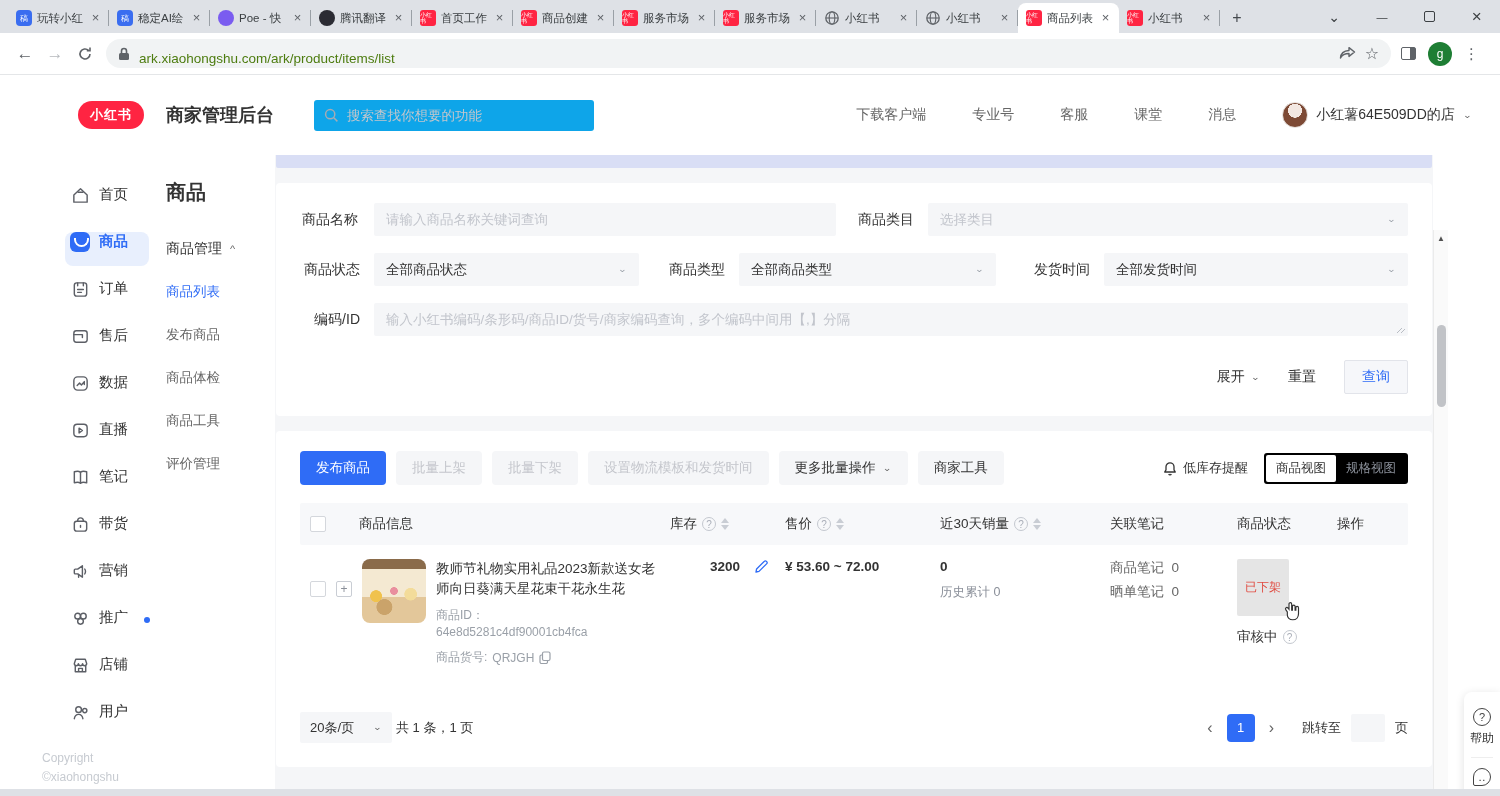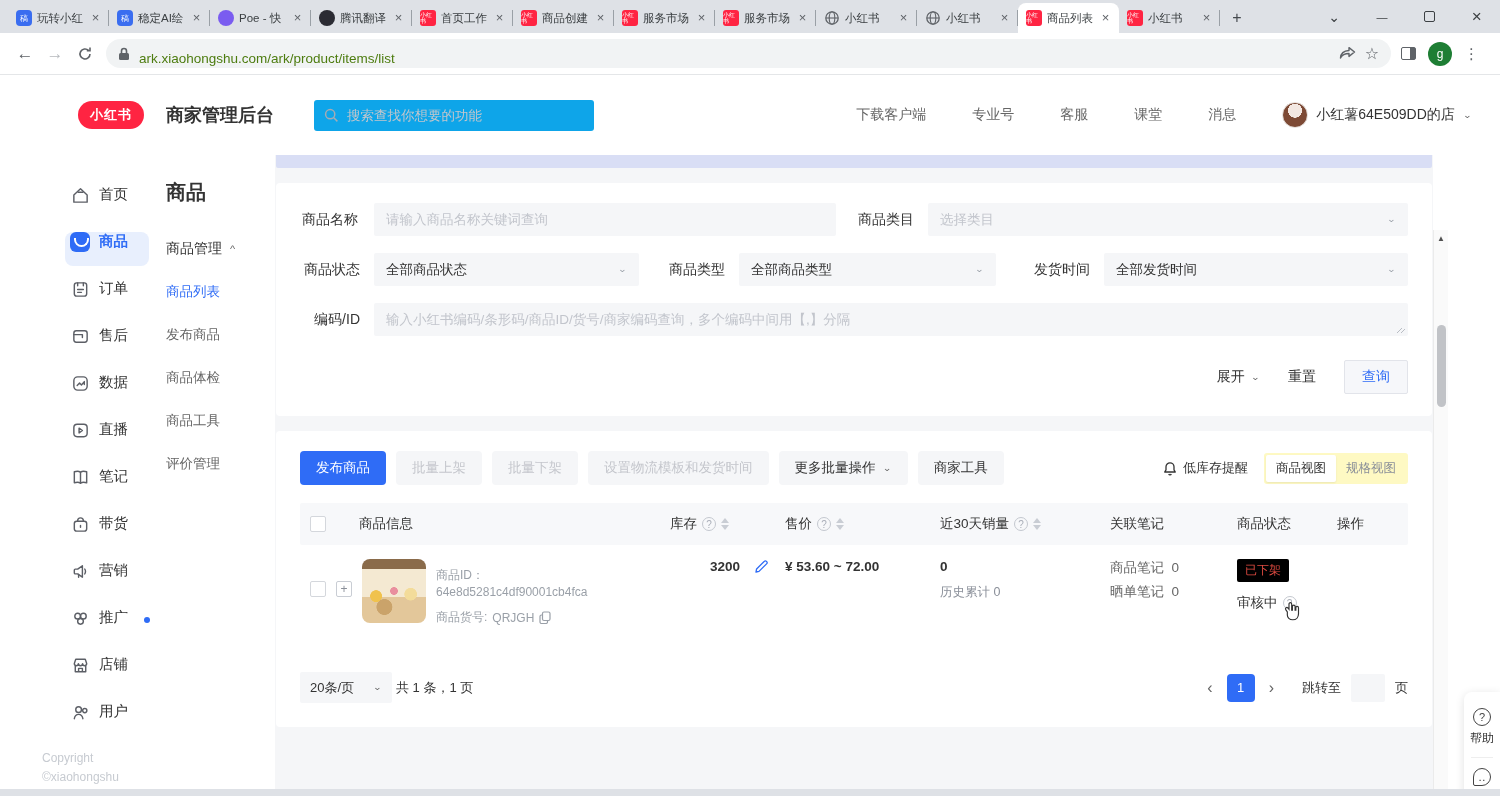--- a/index.html
+++ b/index.html
@@ -91,21 +91,21 @@
 
   
   .table-card { padding:20px 24px 24px 24px; }
   .tc-toolbar { display:flex; align-items:center; gap:10px; }
   .btn { height:34px; border-radius:4px; padding:0 16px; font-size:13.5px; display:flex; align-items:center; gap:7px; }
   .btn-primary { background:#2f6cf6; color:#fff; }
   .btn-gray { background:#f5f6f8; color:#333; }
   .btn-gray.disabled { color:#c4c6cc; }
   .tc-right { margin-left:auto; display:flex; align-items:center; gap:16px; }
   .lowstock { display:flex; align-items:center; gap:6px; font-size:13px; color:#333; }
-  .seg { background:#fef9c3; border-radius:3px; padding:2px; display:flex; font-size:12.5px; }
+  .seg { background:#000000; border-radius:3px; padding:2px; display:flex; font-size:12.5px; }
   .seg > div { padding:5px 10px; border-radius:2px; color:#8a8f99; }
   .seg > div.on { background:#fff; color:#333; box-shadow:0 1px 2px rgba(0,0,0,.08); }
 
   .grid-head, .grid-row { display:grid; grid-template-columns:360px 115px 155px 170px 127px 100px 1fr; }
   .grid-head { margin-top:18px; background:#f7f8fa; height:42px; align-items:center; font-size:13.5px; color:#333; padding:0 0 0 10px; border-radius:2px; }
   .hcell { display:flex; align-items:center; gap:5px; }
   .qmark { width:14px; height:14px; border:1px solid #c4c8cf; border-radius:50%; color:#a9aeb8; font-size:10px; display:inline-flex; align-items:center; justify-content:center; flex:none; }
   .sorter { display:inline-flex; flex-direction:column; gap:2px; }
   .sorter i { width:0; height:0; border-left:4px solid transparent; border-right:4px solid transparent; }
   .sorter .up { border-bottom:5px solid #c9cdd4; }
@@ -124,21 +124,21 @@
       linear-gradient(180deg,#8a6b4a 0 16%, #f4e9d2 16% 60%, #e3c79a 60% 100%); }
   .prod-txt { width:220px; }
   .prod-title { color:#333; line-height:20px; }
   .prod-meta { margin-top:8px; color:#9aa0a8; font-size:12px; line-height:17px; word-break:break-all; }
   .prod-sku { margin-top:8px; color:#9aa0a8; font-size:12px; display:flex; align-items:center; gap:5px; }
   .stock-cell { display:flex; align-items:flex-start; gap:14px; font-weight:bold; color:#333;margin-left:40px; }
   .price { font-weight:bold; color:#333; }
   .sales b { font-weight:bold; }
   .muted { color:#8a8f99; font-size:12.5px; margin-top:10px; }
   .notes-cell div { color:#666; margin-bottom:6px; }
-  .tag-off { display:inline-block; background:#000000; color:#e04b41; font-size:12px; padding:3px 8px; border-radius:2px; }
+  .tag-off { display:inline-block; background:#e5e5e5; color:#e04b41; font-size:12px; padding:20px 8px; border-radius:2px; }
   .status-sub { margin-top:12px; display:flex; align-items:center; gap:5px; color:#333; }
   .ops a { display:block; color:#2f6cf6; margin-bottom:6px; text-decoration:none; }
 
   .pager { display:flex; align-items:center; margin-top:18px; font-size:13px; }
   .psize { width:92px; height:31px; background:#f5f6f8; border-radius:2px; display:flex; align-items:center; justify-content:space-between; padding:0 10px; color:#333; }
   .ptotal { margin-left:4px; color:#333; }
   .pager-right { margin-left:auto; display:flex; align-items:center; gap:10px; }
   .parrow { color:#666; font-size:16px; padding:0 4px; }
   .pnum { width:28px; height:28px; background:#2f6cf6; color:#fff; border-radius:4px; display:flex; align-items:center; justify-content:center; }
   .jump-input { width:34px; height:28px; background:#f5f6f8; border:none; border-radius:2px; outline:none; }
@@ -547,20 +547,21 @@
             <span>操作</span>
           </div>
       </div>
 
       <div class="grid-row">
         <div class="info-cell">
           <span class="cb row-cb"></span>
           <span class="expander">+</span>
           <div class="prod-img"></div>
           <div class="prod-txt">
+            <div class="prod-title">教师节礼物实用礼品2023新款送女老师向日葵满天星花束干花永生花</div>
             <div class="prod-meta"><span>商品ID：</span><br><span>64e8d5281c4df90001cb4fca</span></div>
             <div class="prod-sku">
               <span>商品货号:</span>
                 <span>QRJGH</span>
               <span class="ic-svg">
                   <svg width="12" height="13" viewBox="0 0 12 13">
                     <rect x="3.5" y="1" width="7.5" height="8.5" rx="1.5" fill="none" stroke="#9aa0a8" stroke-width="1.2"></rect>
                     <path d="M8.5 9.5V11A1.5 1.5 0 0 1 7 12.5H2.5A1.5 1.5 0 0 1 1 11V5.5A1.5 1.5 0 0 1 2.5 4h1" fill="none" stroke="#9aa0a8" stroke-width="1.2"></path>
                   </svg>
                 </span>

